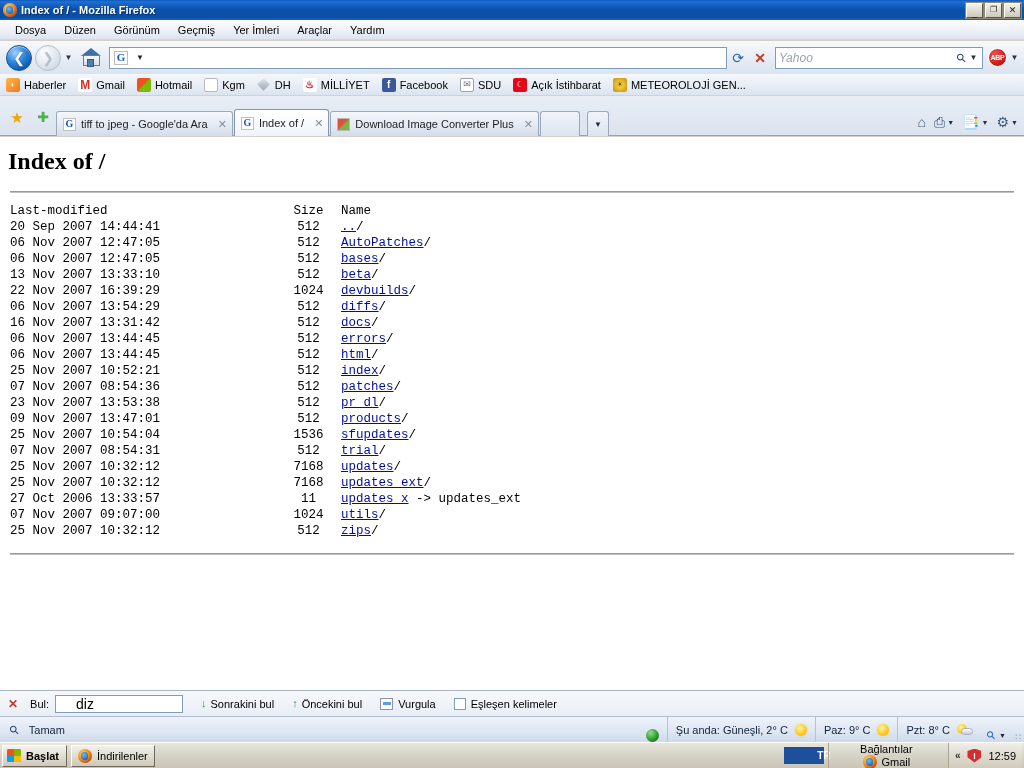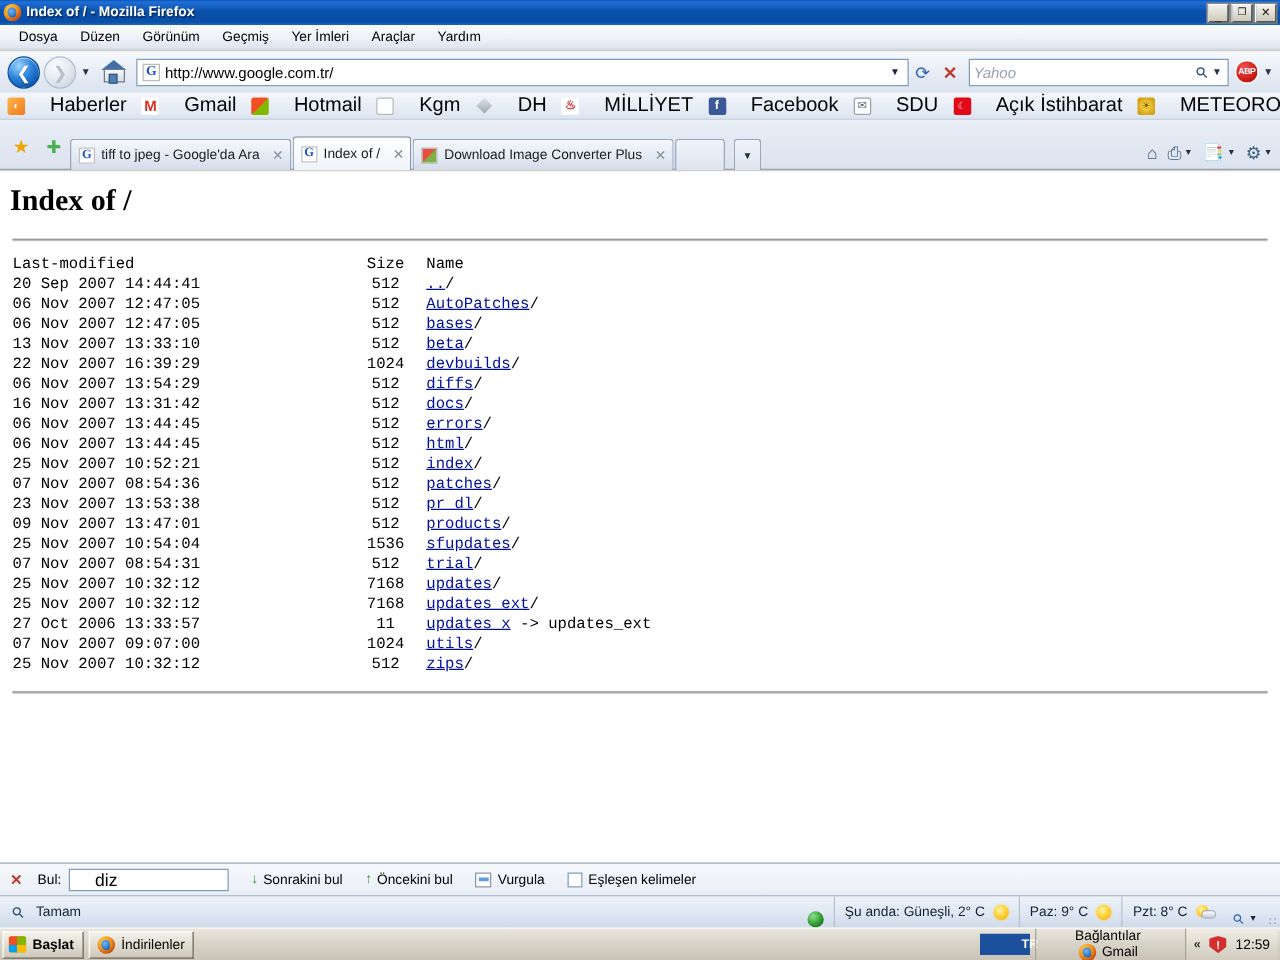--- a/index.html
+++ b/index.html
@@ -136,21 +136,21 @@
   }
 
   
   .bmbar {
     position: absolute; left: 0; top: 74px; width: 1024px; height: 22px;
     background: linear-gradient(to bottom,#f4f7fb 0%, #e6ecf5 60%, #dce4f0 100%);
     display: flex; align-items: center; padding-left: 6px;
     border-bottom: 1px solid #c9d3e2;
   }
   .bm { display: flex; align-items: center; margin-right: 12px; white-space: nowrap; }
-  .bm .lbl { font-size: 16px; color: #000; margin-left: 20px; }
+  .bm .lbl { font-size: 11px; color: #000; margin-left: 4px; }
   .bmi { width: 14px; height: 14px; flex: none; display: flex; align-items: center; justify-content: center;
          font-size: 9px; line-height: 1; border-radius: 2px; }
   .ico-rss { background: linear-gradient(135deg,#ffb64d,#f07818); color:#fff; font-size:8px; }
   .ico-gmail { color: #d93025; font-weight: bold; font-size: 12px; background: #fff; }
   .ico-hotmail { background: linear-gradient(135deg,#f25022 0 50%,#7fba00 50% 100%); color: transparent; }
   .ico-page { background: #fff; border: 1px solid #b9b9b9; }
   .ico-dh { background: linear-gradient(135deg,#dfe5ea,#9aa7b3); transform: rotate(45deg); }
   .ico-milliyet { background:#fff; color: #c62828; font-weight: bold; font-size: 10px; }
   .ico-fb { background: #3b5998; color: #fff; font-weight: bold; font-size: 10px; }
   .ico-sdu { background:#fff; border:1px solid #9aa3ad; color:#5b6770; font-size:9px; }
@@ -409,21 +409,20 @@
   <div class="navbar">
     <div class="rbtn-back">❮</div>
     <div class="rbtn-fwd">❯</div>
     <div class="drop-caret">▼</div>
     <div class="homebtn">
       <div class="roof"></div>
         <div class="house"></div>
     </div>
     <div class="urlwrap">
       <div class="favicon-g">G</div>
-      <div class="urltext">http://www.google.com.tr/</div>
       <div class="url-caret">▼</div>
     </div>
     <div class="reloadbtn">⟳</div>
     <div class="stopbtn">✕</div>
     <div class="searchwrap">
       <div class="ph">Yahoo</div>
       <div class="mag">⚲</div>
       <div class="drop-caret">▼</div>
     </div>
     <div class="abp">ABP</div>

